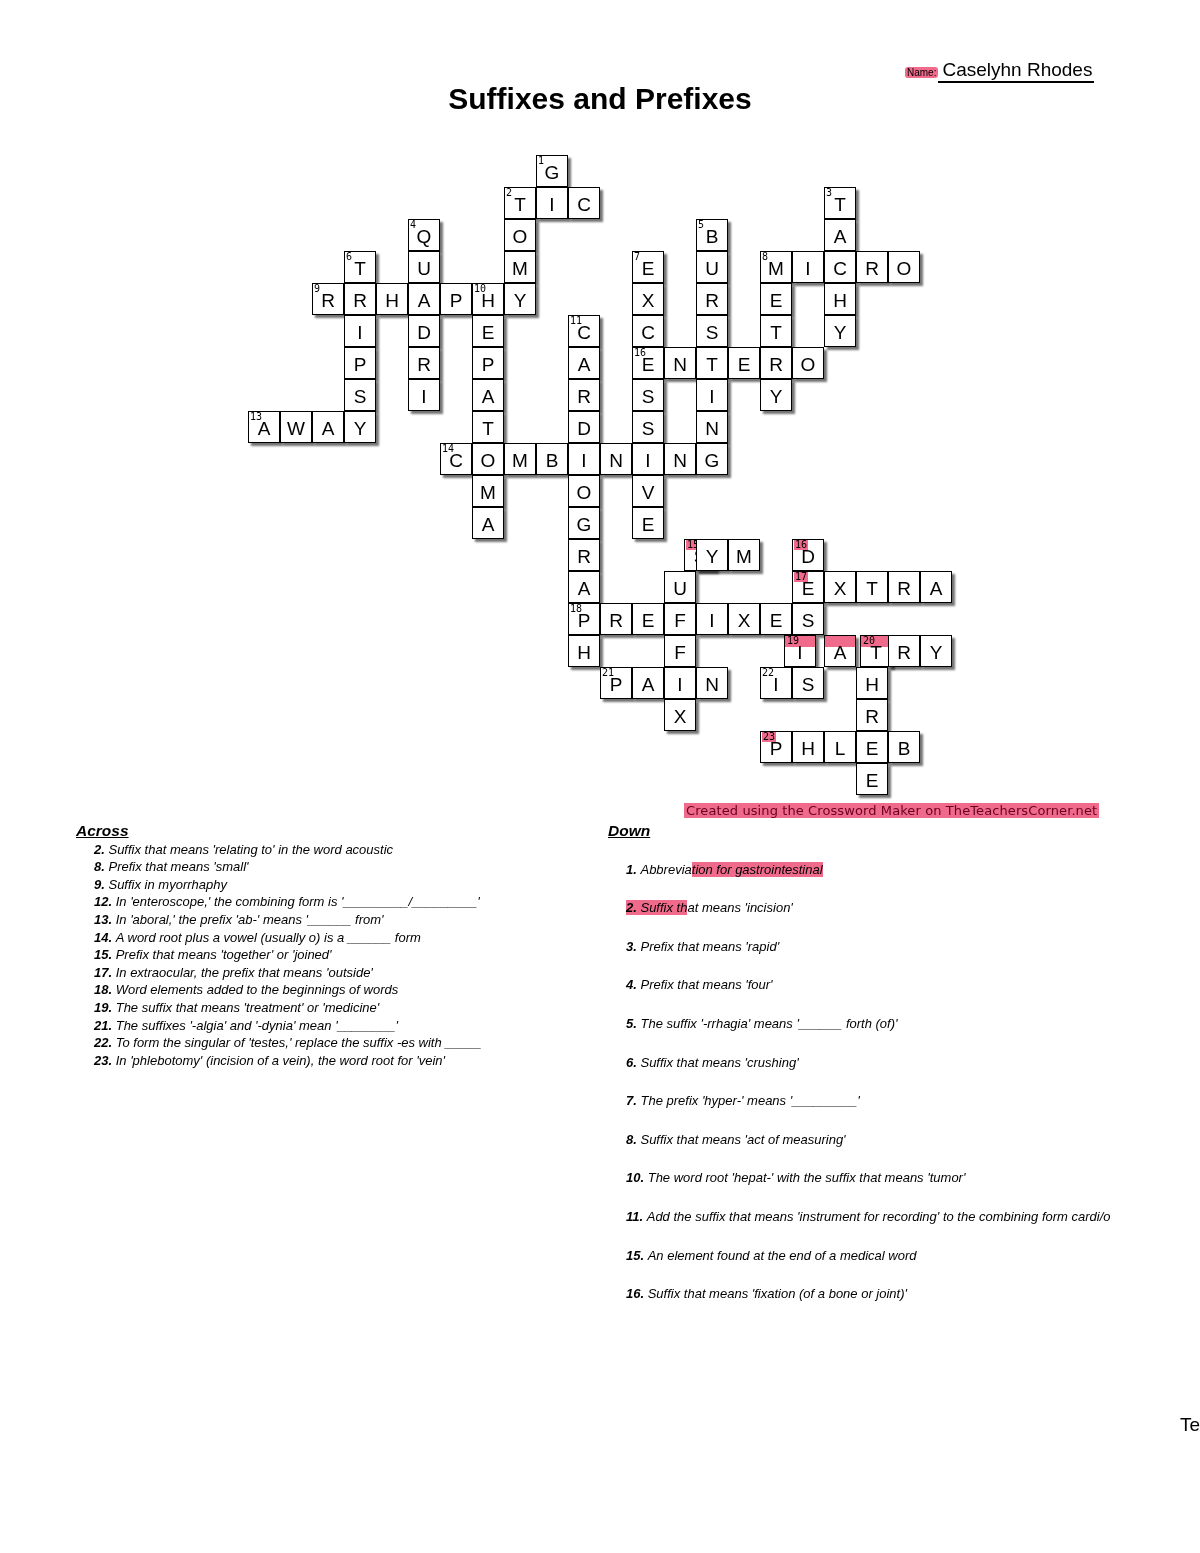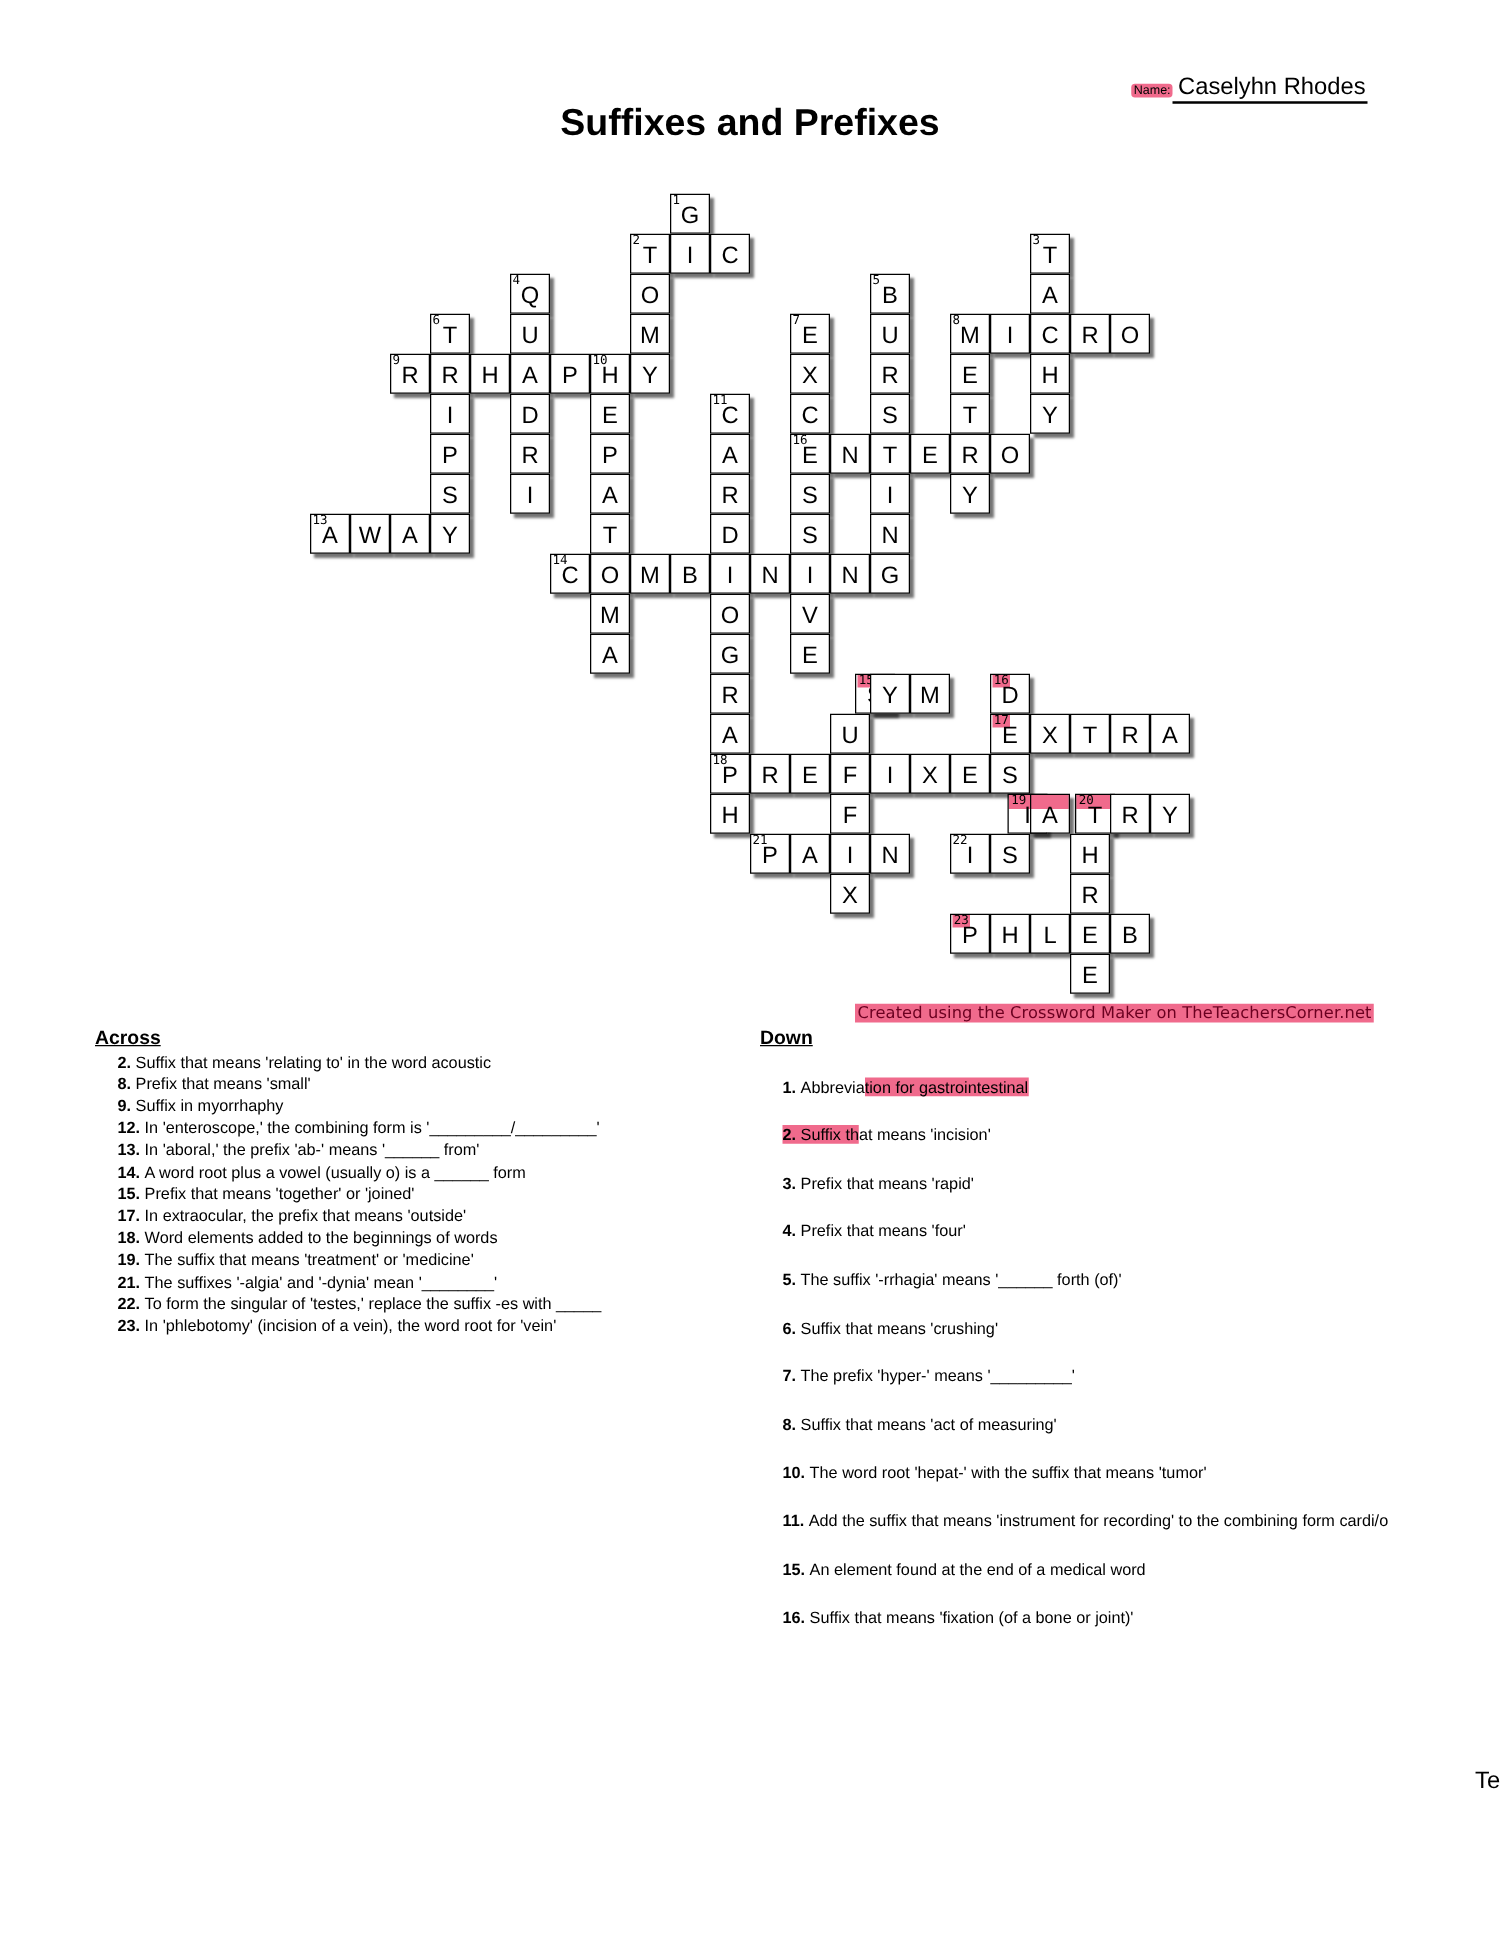--- a/index.html
+++ b/index.html
@@ -13,21 +13,21 @@
   .grid { position: absolute; left: 248px; top: 155px; }
   .cell { position: absolute; width: 32px; height: 32px; box-sizing: border-box;
           border: 1.5px solid #000; background: #fff;
           box-shadow: 3px 3px 2px rgba(0,0,0,0.55); }
   .cell .num { position: absolute; left: 1px; top: 0px; font-size: 10px; line-height: 10px; font-family: "DejaVu Sans Mono", monospace; }
   .cell .num.hl { background: #f06a8c; padding: 0 1px; }
   .cell .letter { position: absolute; left: 0; right: 0; top: 6px; text-align: center; font-size: 19px; line-height: 22px; }
   .cell.hlrow { background: linear-gradient(#f06a8c 0, #f06a8c 11px, #fff 11px); }
   .credit { position: absolute; left: 684px; top: 803px; font-size: 13px; background: #f06a8c;
             color: #6b0020; padding: 0 2px; font-family: "DejaVu Sans", sans-serif; letter-spacing: 0.1px; }
-  .clue-col { position: absolute; font-size: 13px; line-height: 17.6px; }
+  .clue-col { position: absolute; font-size: 13px; line-height: 17.6px; font-style: italic; }
   .clue-col.across { left: 76px; top: 822px; width: 520px; }
   .clue-col.down { left: 608px; top: 822px; width: 520px; }
   .clue-head { font-weight: bold; text-decoration: underline; font-size: 15.5px; margin-bottom: 1px; }
   .clue { padding-left: 18px; text-indent: 0; }
   .down .clue { padding-left: 18px; margin-top: 21px; }
   .clue b { font-weight: bold; }
   .hl { background: #f06a8c; }
   .footer-te { position: absolute; left: 1180px; top: 1414px; font-size: 19px; }
 </style>
 </head>
@@ -351,21 +351,21 @@
     </div>
     <div class="cell" style="left: 544px; top: 448px;">
       <span class="letter">S</span>
     </div>
     <div class="cell" style="left: 320px; top: 480px;">
       <span class="letter">H</span>
     </div>
     <div class="cell" style="left: 416px; top: 480px;">
       <span class="letter">F</span>
     </div>
-    <div class="cell hlrow" style="left: 558px; top: 480px;">
+    <div class="cell hlrow" style="left: 536px; top: 480px;">
       <span class="num hl">19</span>
       <span class="letter">I</span>
     </div>
     <div class="cell hlrow" style="left: 576px; top: 480px;">
       <span class="letter">A</span>
     </div>
     <div class="cell hlrow" style="left: 612px; top: 480px;">
       <span class="num hl">20</span>
       <span class="letter">T</span>
     </div>

